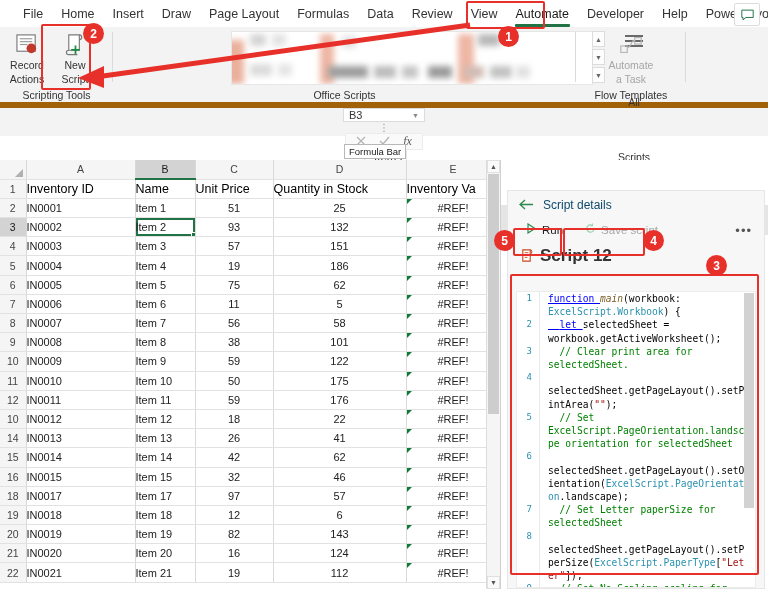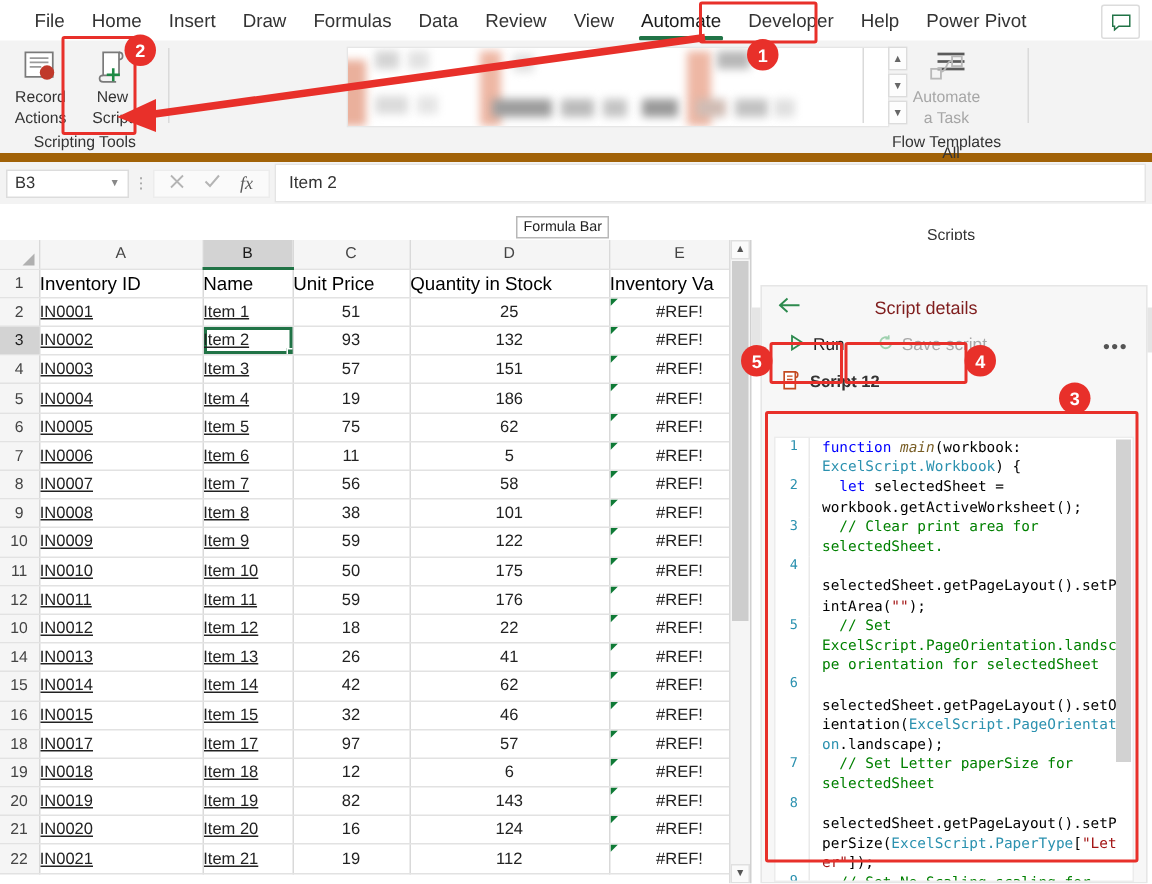--- a/index.html
+++ b/index.html
@@ -59,21 +59,21 @@
     display:flex;flex-direction:column;justify-content:space-between;
   }
   .gs-btn{
     width:13px;height:16px;border:1px solid #dcdcdc;background:#fdfdfd;
     display:flex;align-items:center;justify-content:center;font-size:7px;color:#666;
     box-sizing:border-box;
   }
   
   #formula-row{
     height:28px;background:#f3f3f3;display:flex;align-items:center;
-    padding:0 4px;box-sizing:border-box;position:relative;
+    padding:0 4px;box-sizing:border-box;position:relative;flex-direction:column;
   }
   #name-box{
     width:82px;height:19px;background:#fff;border:1px solid #dcdcdc;
     display:flex;align-items:center;padding:0 5px;box-sizing:border-box;
     font-size:11px;color:#333;justify-content:space-between;
   }
   #name-box-caret{font-size:7px;color:#888;}
   #fb-dots{width:16px;text-align:center;color:#999;font-size:10px;letter-spacing:0;}
   #fb-icons{
     display:flex;align-items:center;gap:13px;padding:0 10px;height:19px;
@@ -108,21 +108,21 @@
     background:#f5f5f5;color:#444;font-size:10.5px;text-align:center;
     width:26px;border-right:1px solid #c6c6c6;
   }
   .rowhead.sel{background:#d3d3d3;color:#1a1a1a;}
   .corner{background:#f5f5f5;width:26px;height:16px;position:relative;border-right:1px solid #c6c6c6;}
   .corner:after{
     content:"";position:absolute;right:3px;bottom:2px;
     border-style:solid;border-width:0 0 8px 8px;border-color:transparent transparent #b0b0b0 transparent;
   }
   .hdr-cell{font-weight:bold;font-size:12.5px;color:#000;padding-left:4px;}
-  td.txt{padding-left:4px;font-size:11px;color:#222;text-decoration:underline;}
+  td.txt{padding-left:4px;font-size:11px;color:#222;}
   td.num{padding-right:5px;text-align:center;font-size:11px;color:#222;}
   td.err{text-align:center;font-size:11px;color:#222;}
   td.flag{position:relative;}
   td.flag:after{
     content:"";position:absolute;left:0;top:0;
     border-style:solid;border-width:5px 5px 0 0;
     border-color:#0f7a36 transparent transparent transparent;
   }
   td.selcell{box-shadow:inset 0 0 0 2px #217346;position:relative;}
   td.selcell:after{
@@ -147,46 +147,46 @@
     height:30px;display:flex;align-items:flex-end;justify-content:space-between;
     padding:0 8px 0 10px;box-sizing:border-box;background:#e5e5e5;margin-top:45px;
   }
   #ce-title{font-size:16px;color:#333;}
   #ce-title-btns{display:flex;gap:14px;align-items:center;color:#555;}
   #ce-inner{
     position:absolute;left:6px;top:30px;right:3px;bottom:0;
     background:#f7f7f7;border:1px solid #e6e6e6;box-sizing:border-box;
   }
   #ce-back-row{display:flex;align-items:center;gap:9px;padding:7px 0 5px 11px;}
-  #ce-back-label{font-size:12px;color:#7f1d1d;margin-left:40px;}
+  #ce-back-label{font-size:12px;color:#0c4a6e;}
   #ce-actions{display:flex;align-items:center;padding:2px 0 2px 10px;gap:6px;position:relative;}
   .ce-btn{
     display:flex;align-items:center;gap:5px;padding:3px 7px;font-size:11.5px;
     border:1px solid transparent;border-radius:2px;
   }
   .ce-btn.dim{color:#a8a8a8;}
   #ce-more{position:absolute;right:12px;top:6px;color:#555;font-size:13px;letter-spacing:1px;}
   #ce-script-row{display:flex;align-items:center;gap:7px;padding:4px 0 6px 12px;}
-  #ce-script-name{font-size:11px;color:#333;font-weight:bold;}
+  #ce-script-name{font-size:17px;color:#333;font-weight:bold;}
   #code-area{
     position:absolute;left:8px;right:8px;top:100px;bottom:0;
     background:#fff;border:1px solid #ececec;overflow:hidden;
     font-family:"DejaVu Sans Mono","Liberation Mono",monospace;
     font-size:9.6px;line-height:13.2px;
   }
   .code-line{display:flex;}
   .ln{
     width:22px;min-width:22px;text-align:right;padding-right:7px;color:#2b91af;
     font-size:9px;box-sizing:border-box;user-select:none;
   }
   .code-txt{
     flex:1;padding-left:8px;border-left:1px solid #eaeaea;
     white-space:pre-wrap;word-break:break-word;
   }
-  .k{color:#0000ff;}      
+  .k{color:#0000ff;text-decoration:underline;}      
   .fn{color:#795e26;font-style:italic;}     
   .ty{color:#2b91af;}     
   .cm{color:#008000;}     
   .st{color:#a31515;}     
   .pl{color:#000;}        
   #code-vscroll{position:absolute;right:1px;top:1px;bottom:1px;width:10px;background:#fff;}
   #code-vthumb{position:absolute;left:0;top:0;width:10px;height:215px;background:#d2d2d2;}
   
   .annot-box{position:absolute;border:2.5px solid #e8302a;border-radius:2px;pointer-events:none;z-index:30;}
   .annot-num{
@@ -197,20 +197,21 @@
   #annot-arrow{position:absolute;left:0;top:0;width:768px;height:589px;z-index:31;pointer-events:none;}
 </style>
 </head>
 <body>
 
 <div id="ribbon-tabs">
   <div class="tab"><span>File</span></div>
   <div class="tab"><span>Home</span></div>
   <div class="tab"><span>Insert</span></div>
   <div class="tab"><span>Draw</span></div>
+  <div class="tab"><span>Page Layout</span></div>
   <div class="tab"><span>Formulas</span></div>
   <div class="tab"><span>Data</span></div>
   <div class="tab"><span>Review</span></div>
   <div class="tab"><span>View</span></div>
   <div class="tab active" id="tab-automate">
     <span>Automate</span>
     <span class="tab-underline"></span>
   </div>
   <div class="tab"><span>Developer</span></div>
   <div class="tab"><span>Help</span></div>
@@ -285,20 +286,21 @@
       <span class="rb-icon">
         <svg width="24" height="22" viewBox="0 0 24 22">
           <line x1="3" y1="4" x2="21" y2="4" stroke="#5a5a5a" stroke-width="1.8"></line>
           <line x1="3" y1="9" x2="21" y2="9" stroke="#5a5a5a" stroke-width="1.8"></line>
           <line x1="3" y1="14" x2="21" y2="14" stroke="#5a5a5a" stroke-width="1.8"></line>
         </svg>
       </span>
       <span class="rb-label">All</span>
       <span class="rb-label">Scripts</span>
     </div>
+    <div class="rgroup-label">Office Scripts</div>
     <div class="rgroup-sep"></div>
   </div>
 
   <div class="rgroup" style="width:110px;">
     <div class="ribbon-btn disabled" style="margin-left:24px;width:62px;">
       <span class="rb-icon">
         <svg width="26" height="22" viewBox="0 0 28 22">
           <rect x="3" y="12" width="7" height="7" fill="none" stroke="#b8b8b8" stroke-width="1.3"></rect>
           <rect x="18" y="3" width="7" height="7" fill="none" stroke="#b8b8b8" stroke-width="1.3"></rect>
           <path d="M10 14c5 0 3-8 8-8" fill="none" stroke="#b8b8b8" stroke-width="1.3"></path>

